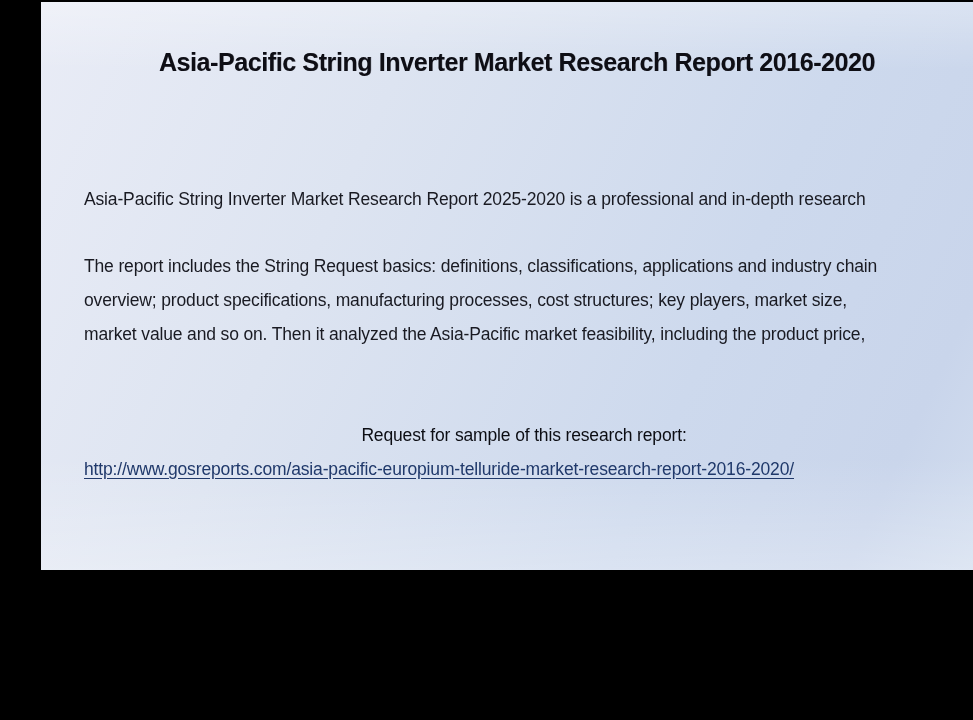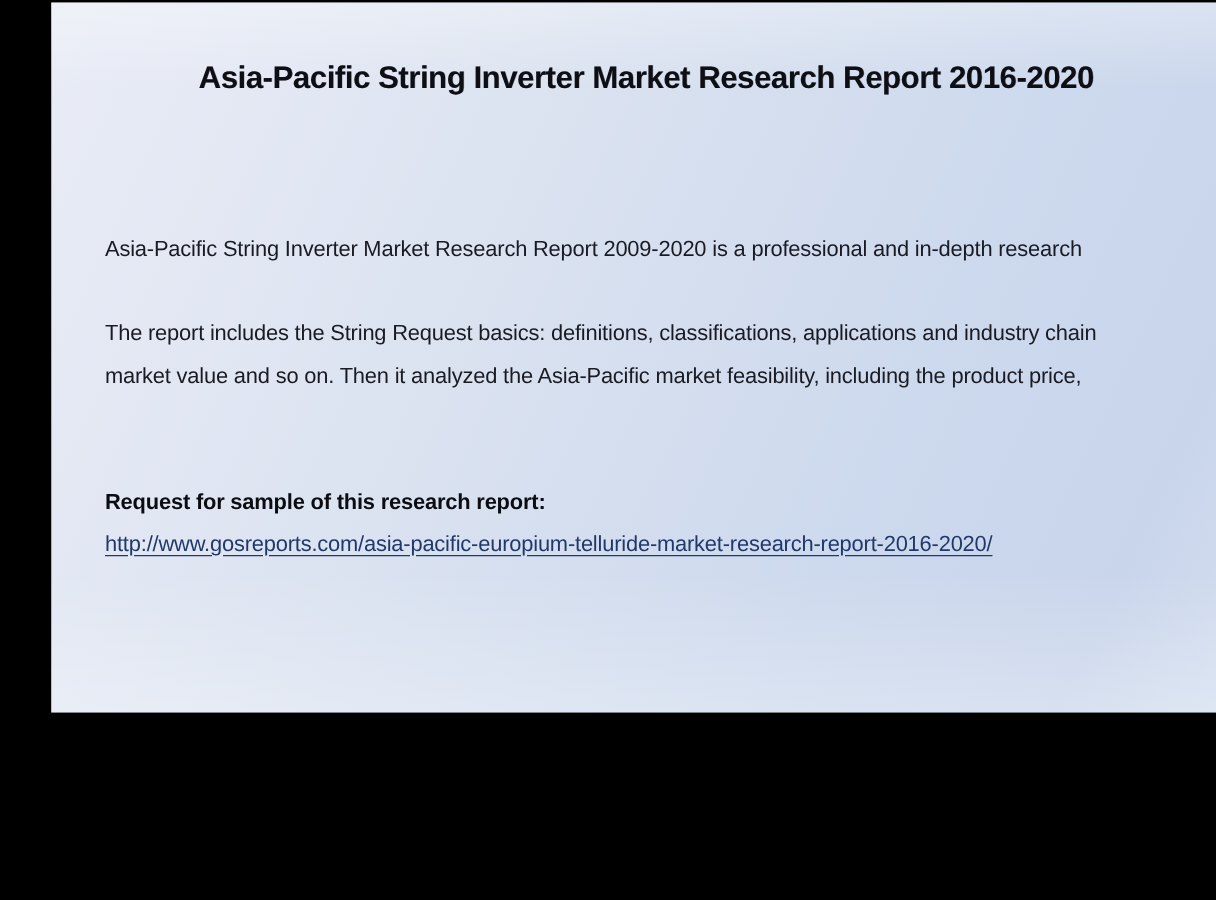--- a/index.html
+++ b/index.html
@@ -54,23 +54,24 @@
   .line {
     height: 34px;
     line-height: 34px;
     white-space: nowrap;
   }
   .spacer-a { height: 33px; }
   .spacer-b { height: 67px; }
   .request-line {
     height: 34px;
     line-height: 34px;
-    font-weight: 700;
+    font-weight: 400;
     color: #0c0d13;
     white-space: nowrap;
+    text-align: center;
   }
   .report-link {
     display: inline-block;
     height: 34px;
     line-height: 34px;
     color: #20396b;
     text-underline-offset: 3px;
     white-space: nowrap;
     cursor: pointer;
   }
@@ -79,27 +80,28 @@
 <body>
 
 <div class="letterbox">
   <div class="slide">
 
     <h1 class="title">Asia-Pacific String Inverter Market Research Report 2016-2020</h1>
 
     <div class="body-block">
 
       <div class="paragraph">
-        <div class="line">Asia-Pacific String Inverter Market Research Report 2009-2020 is a professional and in-depth research</div>
+        <div class="line">Asia-Pacific String Inverter Market Research Report 2025-2020 is a professional and in-depth research</div>
       </div>
 
       <div class="spacer-a"></div>
 
       <div class="paragraph">
         <div class="line">The report includes the String Request basics: definitions, classifications, applications and industry chain</div>
+        <div class="line">overview; product specifications, manufacturing processes, cost structures; key players, market size,</div>
         <div class="line">market value and so on. Then it analyzed the Asia-Pacific market feasibility, including the product price,</div>
       </div>
 
       <div class="spacer-b"></div>
 
       <div class="request-line">Request for sample of this research report:</div>
 
       <a class="report-link" href="#">http://www.gosreports.com/asia-pacific-europium-telluride-market-research-report-2016-2020/</a>
 
     </div>

